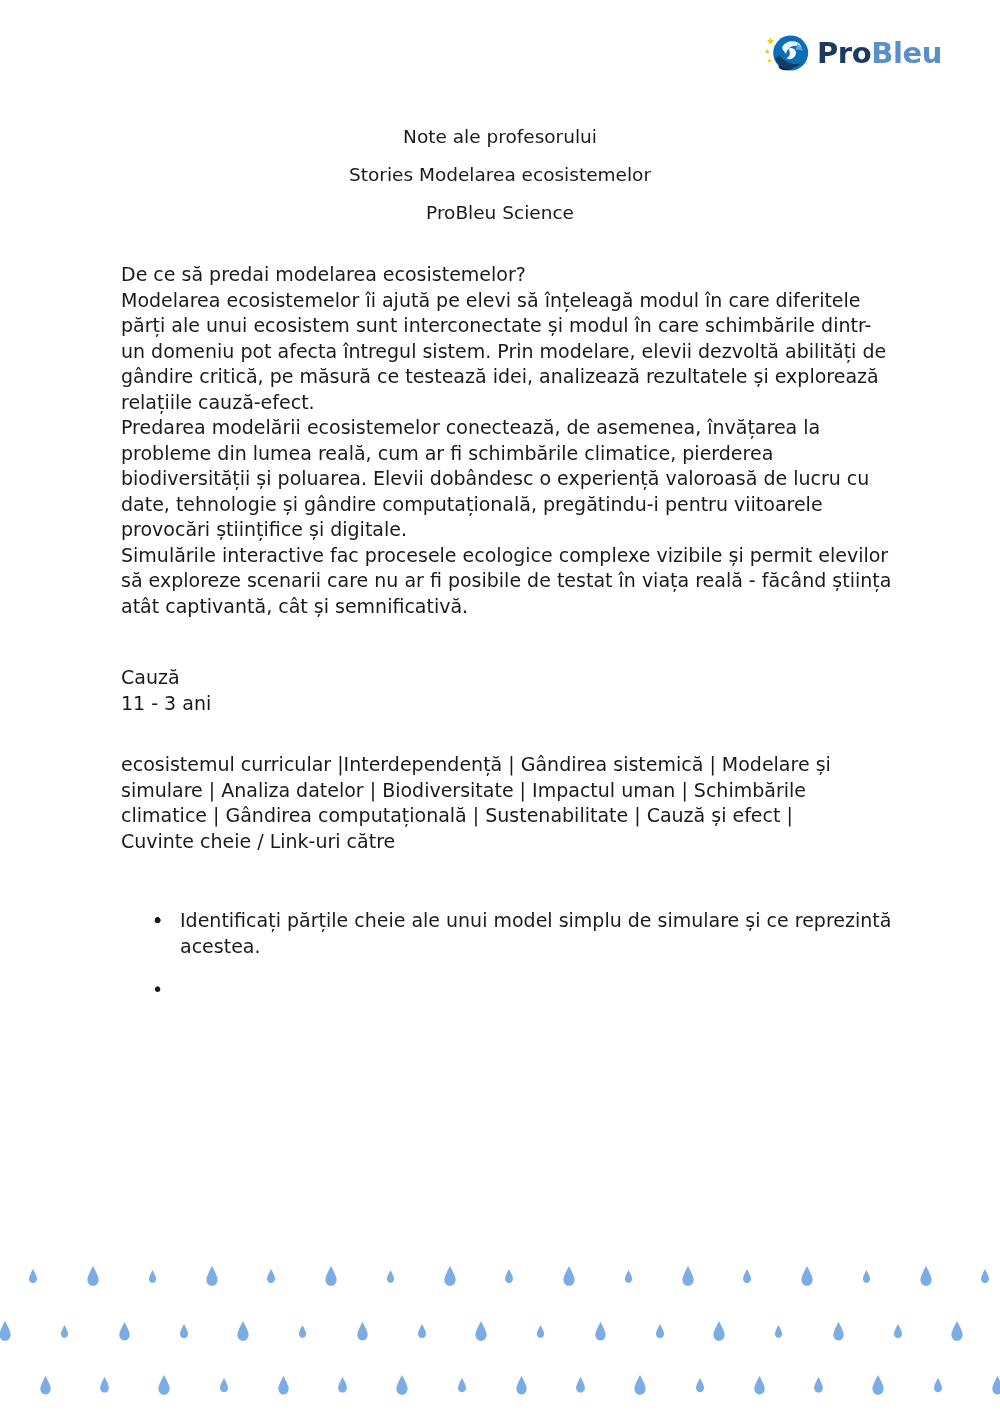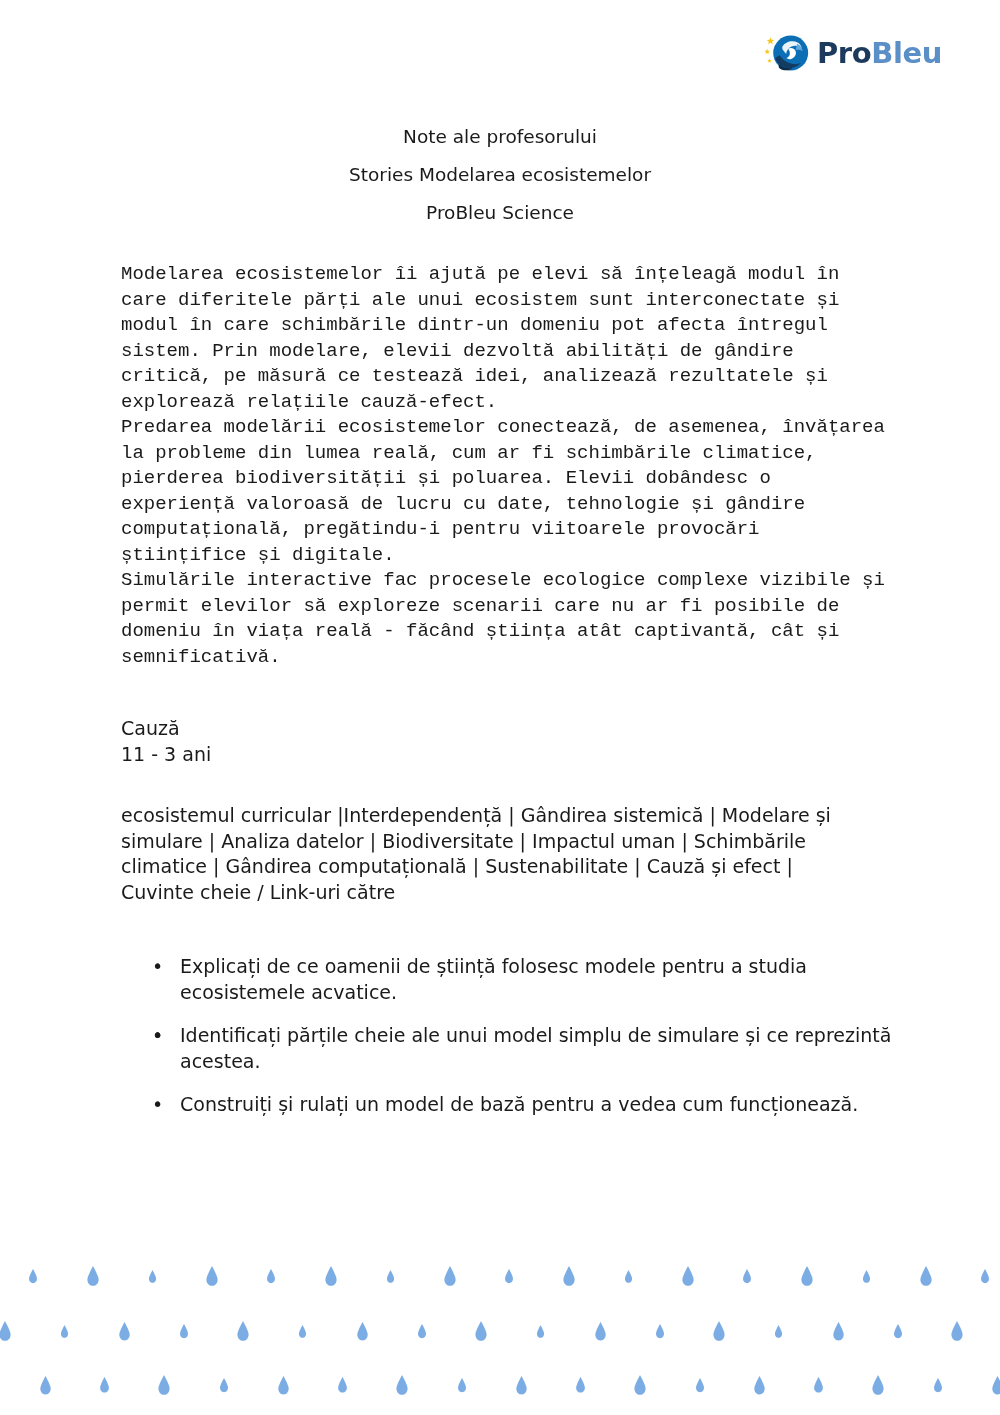--- a/index.html
+++ b/index.html
@@ -76,21 +76,20 @@
     margin: 0;
     font-size: 19px;
     line-height: 25.5px;
     color: #1a1a1a;
   }
   .sec-head {
     margin: 0 0 16px 0;
   }
   .para {
     margin: 0 0 20px 0;
-    font-family: Liberation Mono, monospace;
   }
   .para.last { margin-bottom: 0; }
 
   .gap-lg { height: 46px; }
   .gap-md { height: 36px; }
 
   .label-line { margin: 0 0 19px 0; }
 
   
   ul.bullets {
@@ -158,53 +157,52 @@
   </div>
 
   <div class="titleblock">
     <div class="tline">Note ale profesorului</div>
     <div class="tline">Stories Modelarea ecosistemelor</div>
     <div class="tline">ProBleu Science</div>
   </div>
 
   <div class="content">
 
+    <p class="h sec-head">De ce să predai modelarea ecosistemelor?</p>
 
     <p class="para">Modelarea ecosistemelor îi ajută pe elevi să înțeleagă modul în care diferitele părți ale unui ecosistem sunt interconectate și modul în care schimbările dintr-un domeniu pot afecta întregul sistem. Prin modelare, elevii dezvoltă abilități de gândire critică, pe măsură ce testează idei, analizează rezultatele și explorează relațiile cauză-efect.</p>
     <p class="para">Predarea modelării ecosistemelor conectează, de asemenea, învățarea la probleme din lumea reală, cum ar fi schimbările climatice, pierderea biodiversității și poluarea. Elevii dobândesc o experiență valoroasă de lucru cu date, tehnologie și gândire computațională, pregătindu-i pentru viitoarele provocări științifice și digitale.</p>
-    <p class="para last">Simulările interactive fac procesele ecologice complexe vizibile și permit elevilor să exploreze scenarii care nu ar fi posibile de domeniu în viața reală - făcând știința atât captivantă, cât și semnificativă.</p>
+    <p class="para last">Simulările interactive fac procesele ecologice complexe vizibile și permit elevilor să exploreze scenarii care nu ar fi posibile de testat în viața reală - făcând știința atât captivantă, cât și semnificativă.</p>
 
     <div class="gap-lg"></div>
 
     <p class="h label-line">Cauză</p>
     <p class="h">11 - 3 ani</p>
 
     <div class="gap-md"></div>
 
     <p class="h">ecosistemul curricular |Interdependență | Gândirea sistemică | Modelare și simulare | Analiza datelor | Biodiversitate | Impactul uman | Schimbările climatice | Gândirea computațională | Sustenabilitate | Cauză și efect |</p>
     <p class="h label-line">Cuvinte cheie / Link-uri către</p>
 
     <div class="gap-md"></div>
 
 
     <ul class="bullets">
       <li>
         <span class="dot">•</span>
-        <span>Explicați de ce oamenii de știință folosesc modele pentru a studia ecosistemele acvatice.</span>
       </li>
       <li>
         <span class="dot">•</span>
       </li>
       <li>
         <span class="dot">•</span>
         <span>Identificați părțile cheie ale unui model simplu de simulare și ce reprezintă acestea.</span>
       </li>
       <li>
         <span class="dot">•</span>
-        <span>Construiți și rulați un model de bază pentru a vedea cum funcționează.</span>
       </li>
     </ul>
   </div>
 
   <div class="footer-pattern" id="footer-pattern">
       <svg class="drop" viewBox="0 0 20 31" width="10" height="15.5" style="left: 28px; top: 14.25px;">
         <path d="M10 0 C10 0 3.2 12.4 2.2 17.6 C1.2 23.1 4.6 28.4 10 28.4 C15.4 28.4 18.8 23.1 17.8 17.6 C16.8 12.4 10 0 10 0 Z" fill="#7BADE4"></path>
       </svg>
       <svg class="drop" viewBox="0 0 20 31" width="14" height="21.7" style="left: 85.5px; top: 11.15px;">
         <path d="M10 0 C10 0 3.2 12.4 2.2 17.6 C1.2 23.1 4.6 28.4 10 28.4 C15.4 28.4 18.8 23.1 17.8 17.6 C16.8 12.4 10 0 10 0 Z" fill="#7BADE4"></path>

